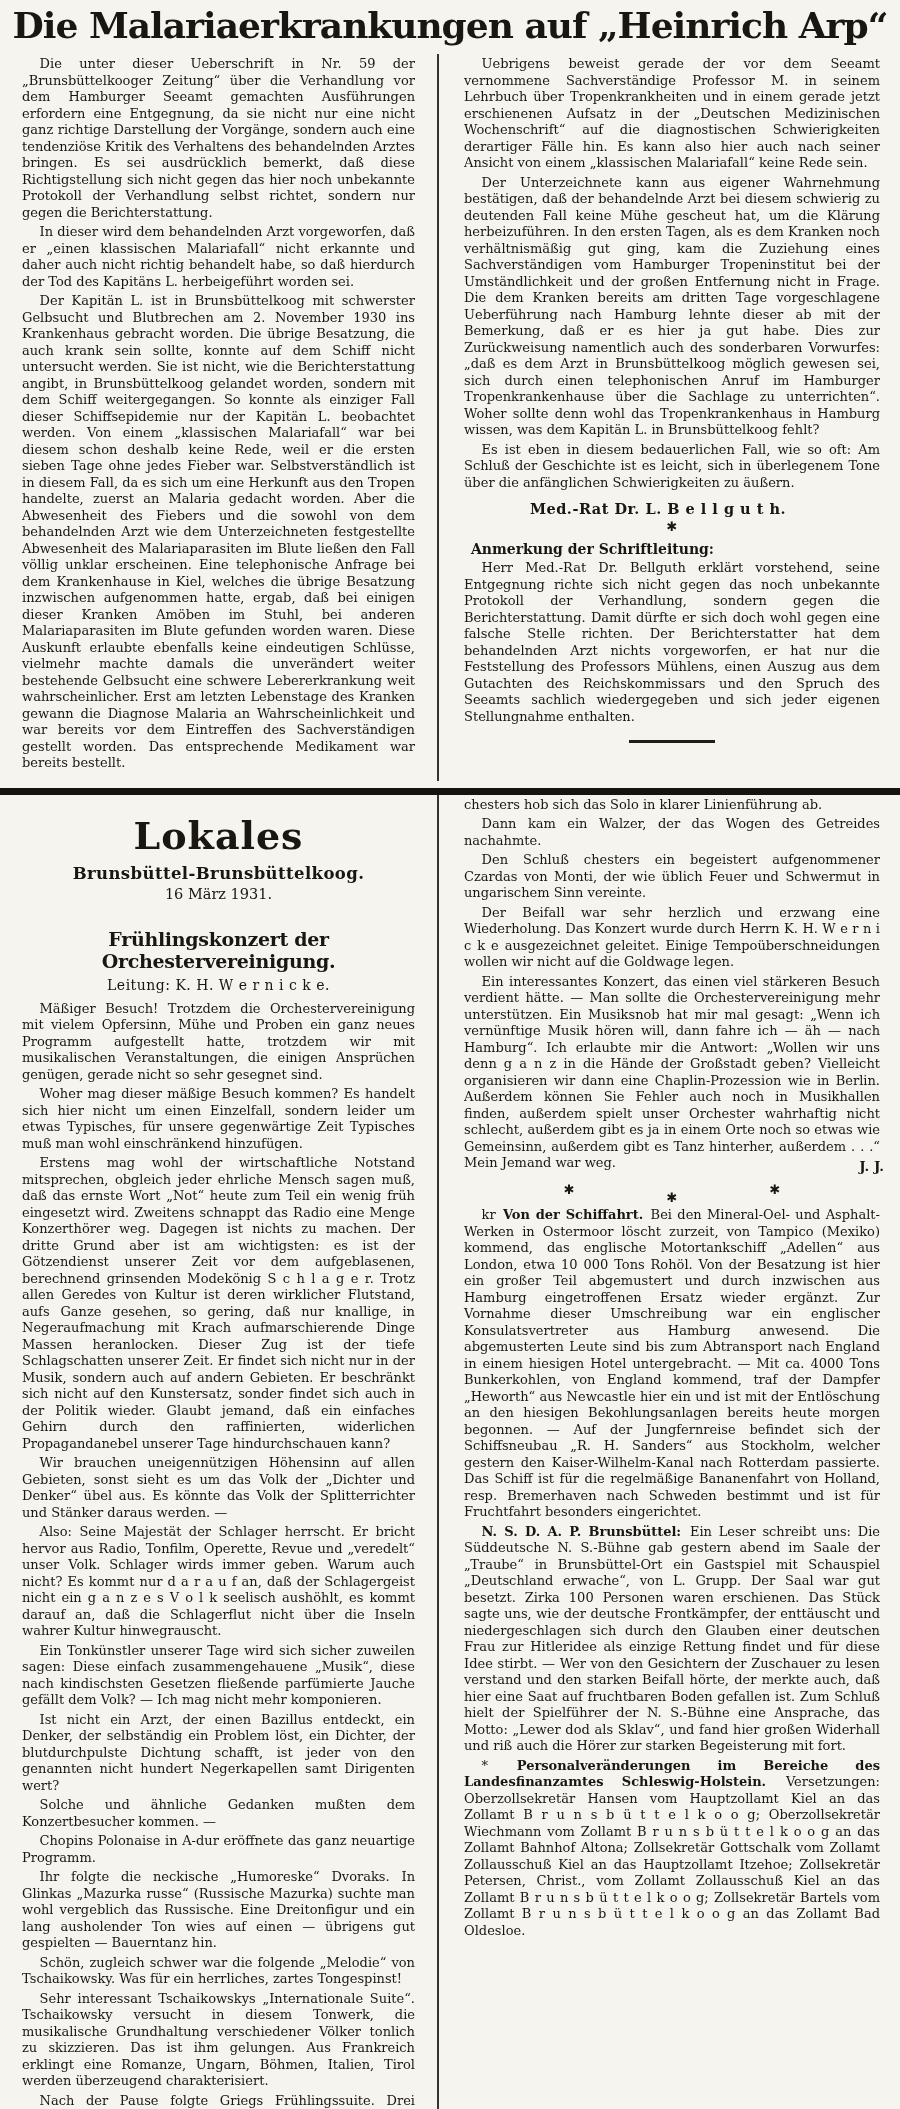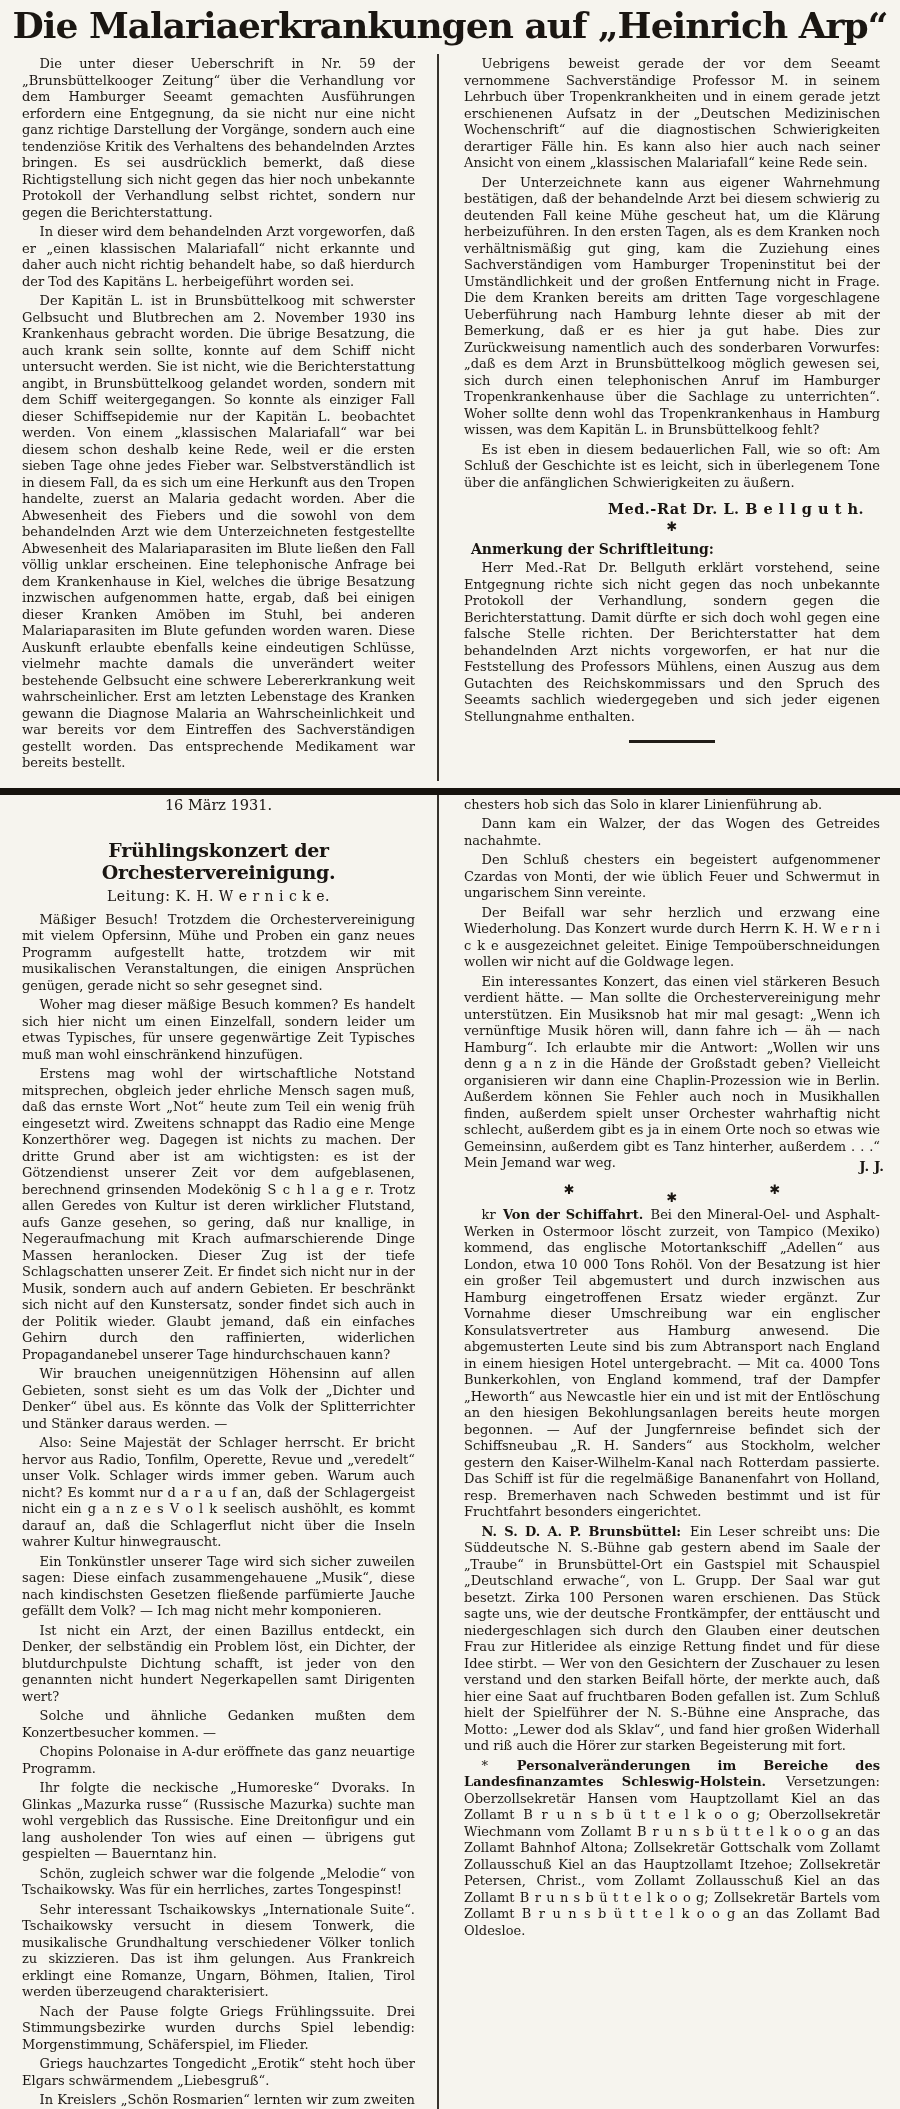--- a/index.html
+++ b/index.html
@@ -15,21 +15,21 @@
   }
   .cols { display:flex; align-items:stretch; }
   .col { box-sizing:border-box; }
   .col-left  { width:437px; padding:2px 10px 6px 10px; }
   .col-right { flex:1; border-left:2px solid #37332d; padding:2px 8px 6px 13px; }
   .bp {
     margin:0 12px 3px; font-size:13px; line-height:16.5px;
     text-align:justify; text-indent:1.35em; overflow-wrap:break-word;
   }
   .noindent { text-indent:0; }
-  .signature { text-align:right; font-weight:bold; font-size:14.5px; margin:9px 28px 2px 0; letter-spacing:0.5px; }
+  .signature { text-align:center; font-weight:bold; font-size:14.5px; margin:9px 28px 2px 0; letter-spacing:0.5px; }
   .star-sep { text-align:center; font-family:"DejaVu Sans", sans-serif; font-size:13px; margin:2px 0 7px; }
   .note-head { font-weight:bold; font-size:14px; line-height:17px; margin:0 0 2px; text-indent:1.35em; }
   .dash-rule { width:86px; border-top:3px solid #201c17; margin:15px auto 0; }
   .thick-rule { height:7px; background:#17130e; margin:7px 0 0; }
   .lok-title { font-size:38px; font-weight:bold; text-align:center; margin:16px 0 6px; letter-spacing:1px; }
   .lok-place { font-size:16.5px; font-weight:bold; text-align:center; margin:0 0 3px; letter-spacing:0.4px; }
   .lok-date  { font-size:14.5px; text-align:center; margin:0 0 26px; }
   .concert-head { font-size:19px; font-weight:bold; text-align:center; margin:4px 0 5px; letter-spacing:-0.3px; }
   .conductor { font-size:14px; text-align:center; margin:0 0 8px; letter-spacing:0.5px; }
   .jj-line { text-align:right; font-weight:bold; font-size:13.5px; margin:-16.5px 8px 3px 0; }
@@ -60,20 +60,22 @@
       <p class="note-head">Anmerkung der Schriftleitung:</p>
       <p class="bp">Herr Med.-Rat Dr. Bellguth erklärt vorstehend, seine Entgegnung richte sich nicht gegen das noch unbekannte Protokoll der Verhandlung, sondern gegen die Berichterstattung. Damit dürfte er sich doch wohl gegen eine falsche Stelle richten. Der Berichterstatter hat dem behandelnden Arzt nichts vorgeworfen, er hat nur die Feststellung des Professors Mühlens, einen Auszug aus dem Gutachten des Reichskommissars und den Spruch des Seeamts sachlich wiedergegeben und sich jeder eigenen Stellungnahme enthalten.</p>
       <div class="dash-rule"></div>
     </div>
   </div>
 
   <div class="thick-rule"></div>
 
   <div class="cols section-bottom">
     <div class="col col-left">
+      <h2 class="lok-title">Lokales</h2>
+      <p class="lok-place">Brunsbüttel-Brunsbüttelkoog.</p>
       <p class="lok-date">16 März 1931.</p>
       <h3 class="concert-head">Frühlingskonzert der Orchestervereinigung.</h3>
       <p class="conductor">Leitung: K. H. W e r n i c k e.</p>
       <p class="bp">Mäßiger Besuch! Trotzdem die Orchestervereinigung mit vielem Opfersinn, Mühe und Proben ein ganz neues Programm aufgestellt hatte, trotzdem wir mit musikalischen Veranstaltungen, die einigen Ansprüchen genügen, gerade nicht so sehr gesegnet sind.</p>
       <p class="bp">Woher mag dieser mäßige Besuch kommen? Es handelt sich hier nicht um einen Einzelfall, sondern leider um etwas Typisches, für unsere gegenwärtige Zeit Typisches muß man wohl einschränkend hinzufügen.</p>
       <p class="bp">Erstens mag wohl der wirtschaftliche Notstand mitsprechen, obgleich jeder ehrliche Mensch sagen muß, daß das ernste Wort „Not“ heute zum Teil ein wenig früh eingesetzt wird. Zweitens schnappt das Radio eine Menge Konzerthörer weg. Dagegen ist nichts zu machen. Der dritte Grund aber ist am wichtigsten: es ist der Götzendienst unserer Zeit vor dem aufgeblasenen, berechnend grinsenden Modekönig S c h l a g e r. Trotz allen Geredes von Kultur ist deren wirklicher Flutstand, aufs Ganze gesehen, so gering, daß nur knallige, in Negeraufmachung mit Krach aufmarschierende Dinge Massen heranlocken. Dieser Zug ist der tiefe Schlagschatten unserer Zeit. Er findet sich nicht nur in der Musik, sondern auch auf andern Gebieten. Er beschränkt sich nicht auf den Kunstersatz, sonder findet sich auch in der Politik wieder. Glaubt jemand, daß ein einfaches Gehirn durch den raffinierten, widerlichen Propagandanebel unserer Tage hindurchschauen kann?</p>
       <p class="bp">Wir brauchen uneigennützigen Höhensinn auf allen Gebieten, sonst sieht es um das Volk der „Dichter und Denker“ übel aus. Es könnte das Volk der Splitterrichter und Stänker daraus werden. —</p>
       <p class="bp">Also: Seine Majestät der Schlager herrscht. Er bricht hervor aus Radio, Tonfilm, Operette, Revue und „veredelt“ unser Volk. Schlager wirds immer geben. Warum auch nicht? Es kommt nur d a r a u f an, daß der Schlagergeist nicht ein g a n z e s  V o l k seelisch aushöhlt, es kommt darauf an, daß die Schlagerflut nicht über die Inseln wahrer Kultur hinwegrauscht.</p>
       <p class="bp">Ein Tonkünstler unserer Tage wird sich sicher zuweilen sagen: Diese einfach zusammengehauene „Musik“, diese nach kindischsten Gesetzen fließende parfümierte Jauche gefällt dem Volk? — Ich mag nicht mehr komponieren.</p>
       <p class="bp">Ist nicht ein Arzt, der einen Bazillus entdeckt, ein Denker, der selbständig ein Problem löst, ein Dichter, der blutdurchpulste Dichtung schafft, ist jeder von den genannten nicht hundert Negerkapellen samt Dirigenten wert?</p>

